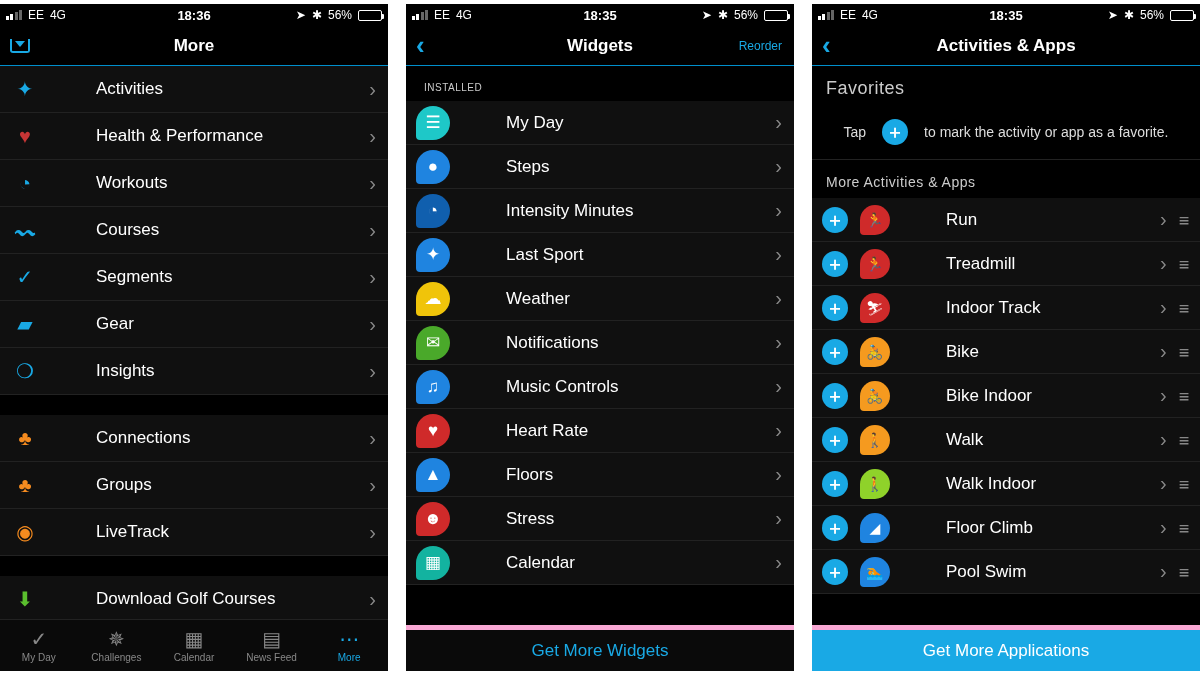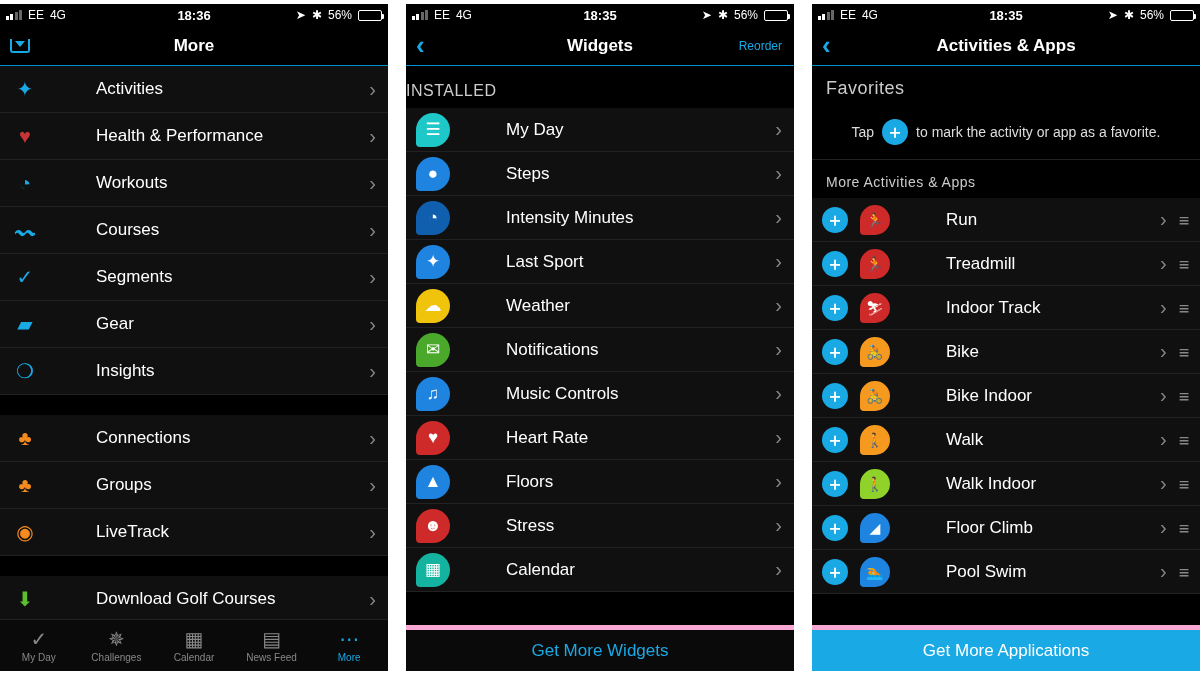--- a/index.html
+++ b/index.html
@@ -55,21 +55,21 @@
     padding:0 10px;
   }
   .navhead .title { font-size:17px; font-weight:600; }
   .navhead .nav-left { position:absolute; left:10px; top:0; height:100%; display:flex; align-items:center; color:#19a9e5;}
   .navhead .nav-right { position:absolute; right:12px; top:0; height:100%; display:flex; align-items:center; color:#19a9e5; font-size:12px;}
   .chev-back { font-size:26px; font-weight:600; }
   .tray-icon{ width:20px; height:14px; border:2px solid #19a9e5; border-top:none; border-radius:0 0 3px 3px; position:relative;}
   .tray-icon::after{content:"";position:absolute;left:50%;top:2px;transform:translateX(-50%);border-left:5px solid transparent;border-right:5px solid transparent;border-top:6px solid #19a9e5;}
   
   .scroll { flex:1; overflow:hidden; }
-  .sect-head{ color:#ccc; font-size:16px; letter-spacing:0.5px; padding:16px 0 8px;}
+  .sect-head{ color:#ccc; font-size:10px; letter-spacing:0.5px; padding:16px 18px 8px;}
   .row {
     height:44px;
     display:flex;
     align-items:center;
     padding:0 12px 0 10px;
     border-bottom:1px solid #222;
     gap:12px;
     background:#101010;
   }
   .row.tall{height:47px;}
@@ -114,21 +114,21 @@
   .cta{
     height:46px;
     display:flex;align-items:center;justify-content:center;
     font-size:17px;
     border-top:5px solid #f9a8d4;
   }
   .cta.link{color:#19a9e5;background:#0a0a0a;}
   .cta.solid{color:#fff;background:#19a9e5;}
   
   .fav-hint{
-    display:flex; align-items:center; justify-content:center; gap:8px;
+    display:flex; align-items:center; justify-content:center; gap:16px;
     padding:14px 10px; font-size:14px; color:#ddd;
     border-bottom:1px solid #222;
   }
 </style>
 </head>
 <body>
 
 <div class="phone">
   <div class="status">
     <div class="left">

